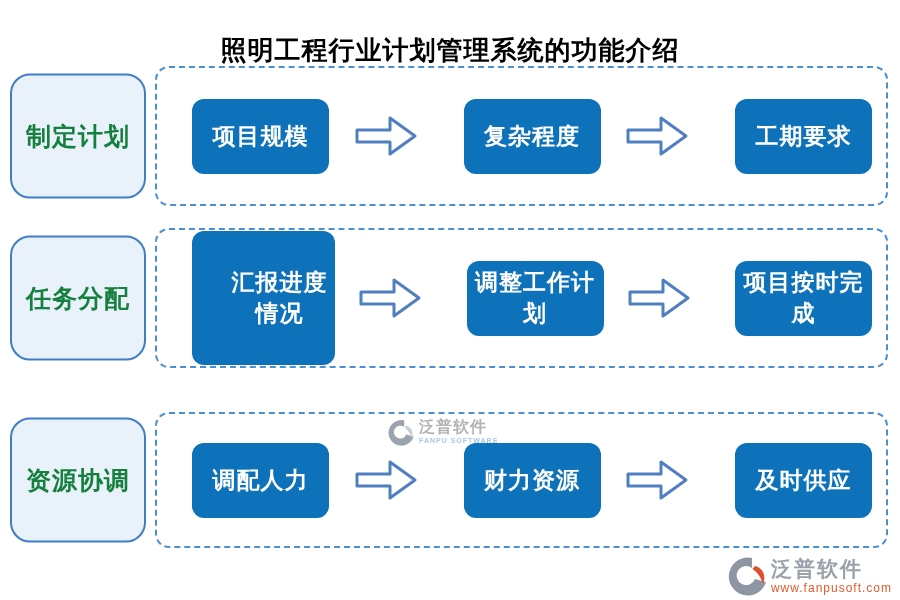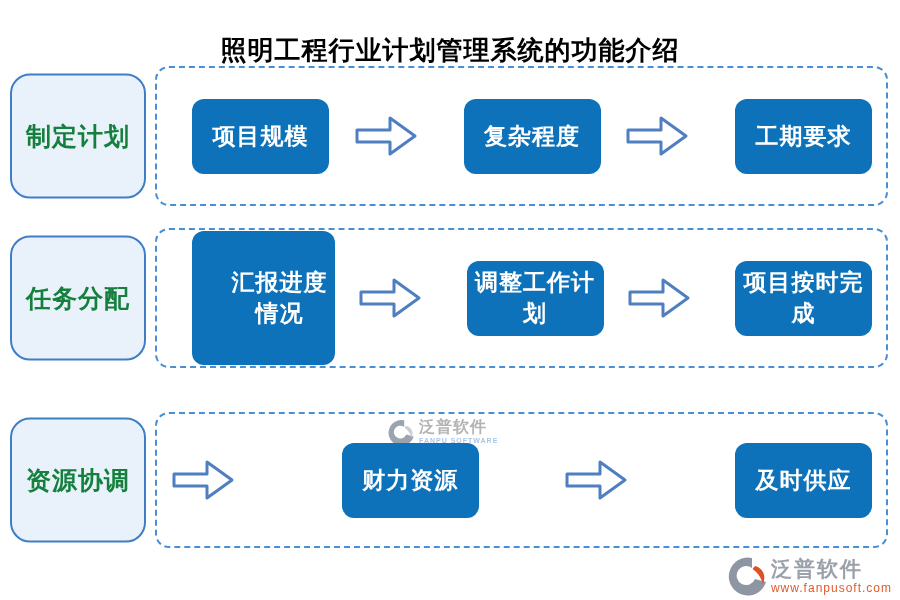--- a/index.html
+++ b/index.html
@@ -124,20 +124,21 @@
       <svg class="arrow" width="64" height="44" viewBox="0 0 64 44">
         <polygon points="3,16 36,16 36,4 61,22 36,40 36,28 3,28" fill="#ffffff" stroke="#4f7fc0" stroke-width="3" stroke-linejoin="round"></polygon>
       </svg>
       <div class="step">项目按时完成</div>
     </div>
   </div>
 
   <div class="row row-3">
     <div class="stage-label">资源协调</div>
     <div class="flow">
+      <div class="step">调配人力</div>
       <svg class="arrow" width="64" height="44" viewBox="0 0 64 44">
         <polygon points="3,16 36,16 36,4 61,22 36,40 36,28 3,28" fill="#ffffff" stroke="#4f7fc0" stroke-width="3" stroke-linejoin="round"></polygon>
       </svg>
       <div class="step">财力资源</div>
       <svg class="arrow" width="64" height="44" viewBox="0 0 64 44">
         <polygon points="3,16 36,16 36,4 61,22 36,40 36,28 3,28" fill="#ffffff" stroke="#4f7fc0" stroke-width="3" stroke-linejoin="round"></polygon>
       </svg>
       <div class="step">及时供应</div>
     </div>
   </div>

